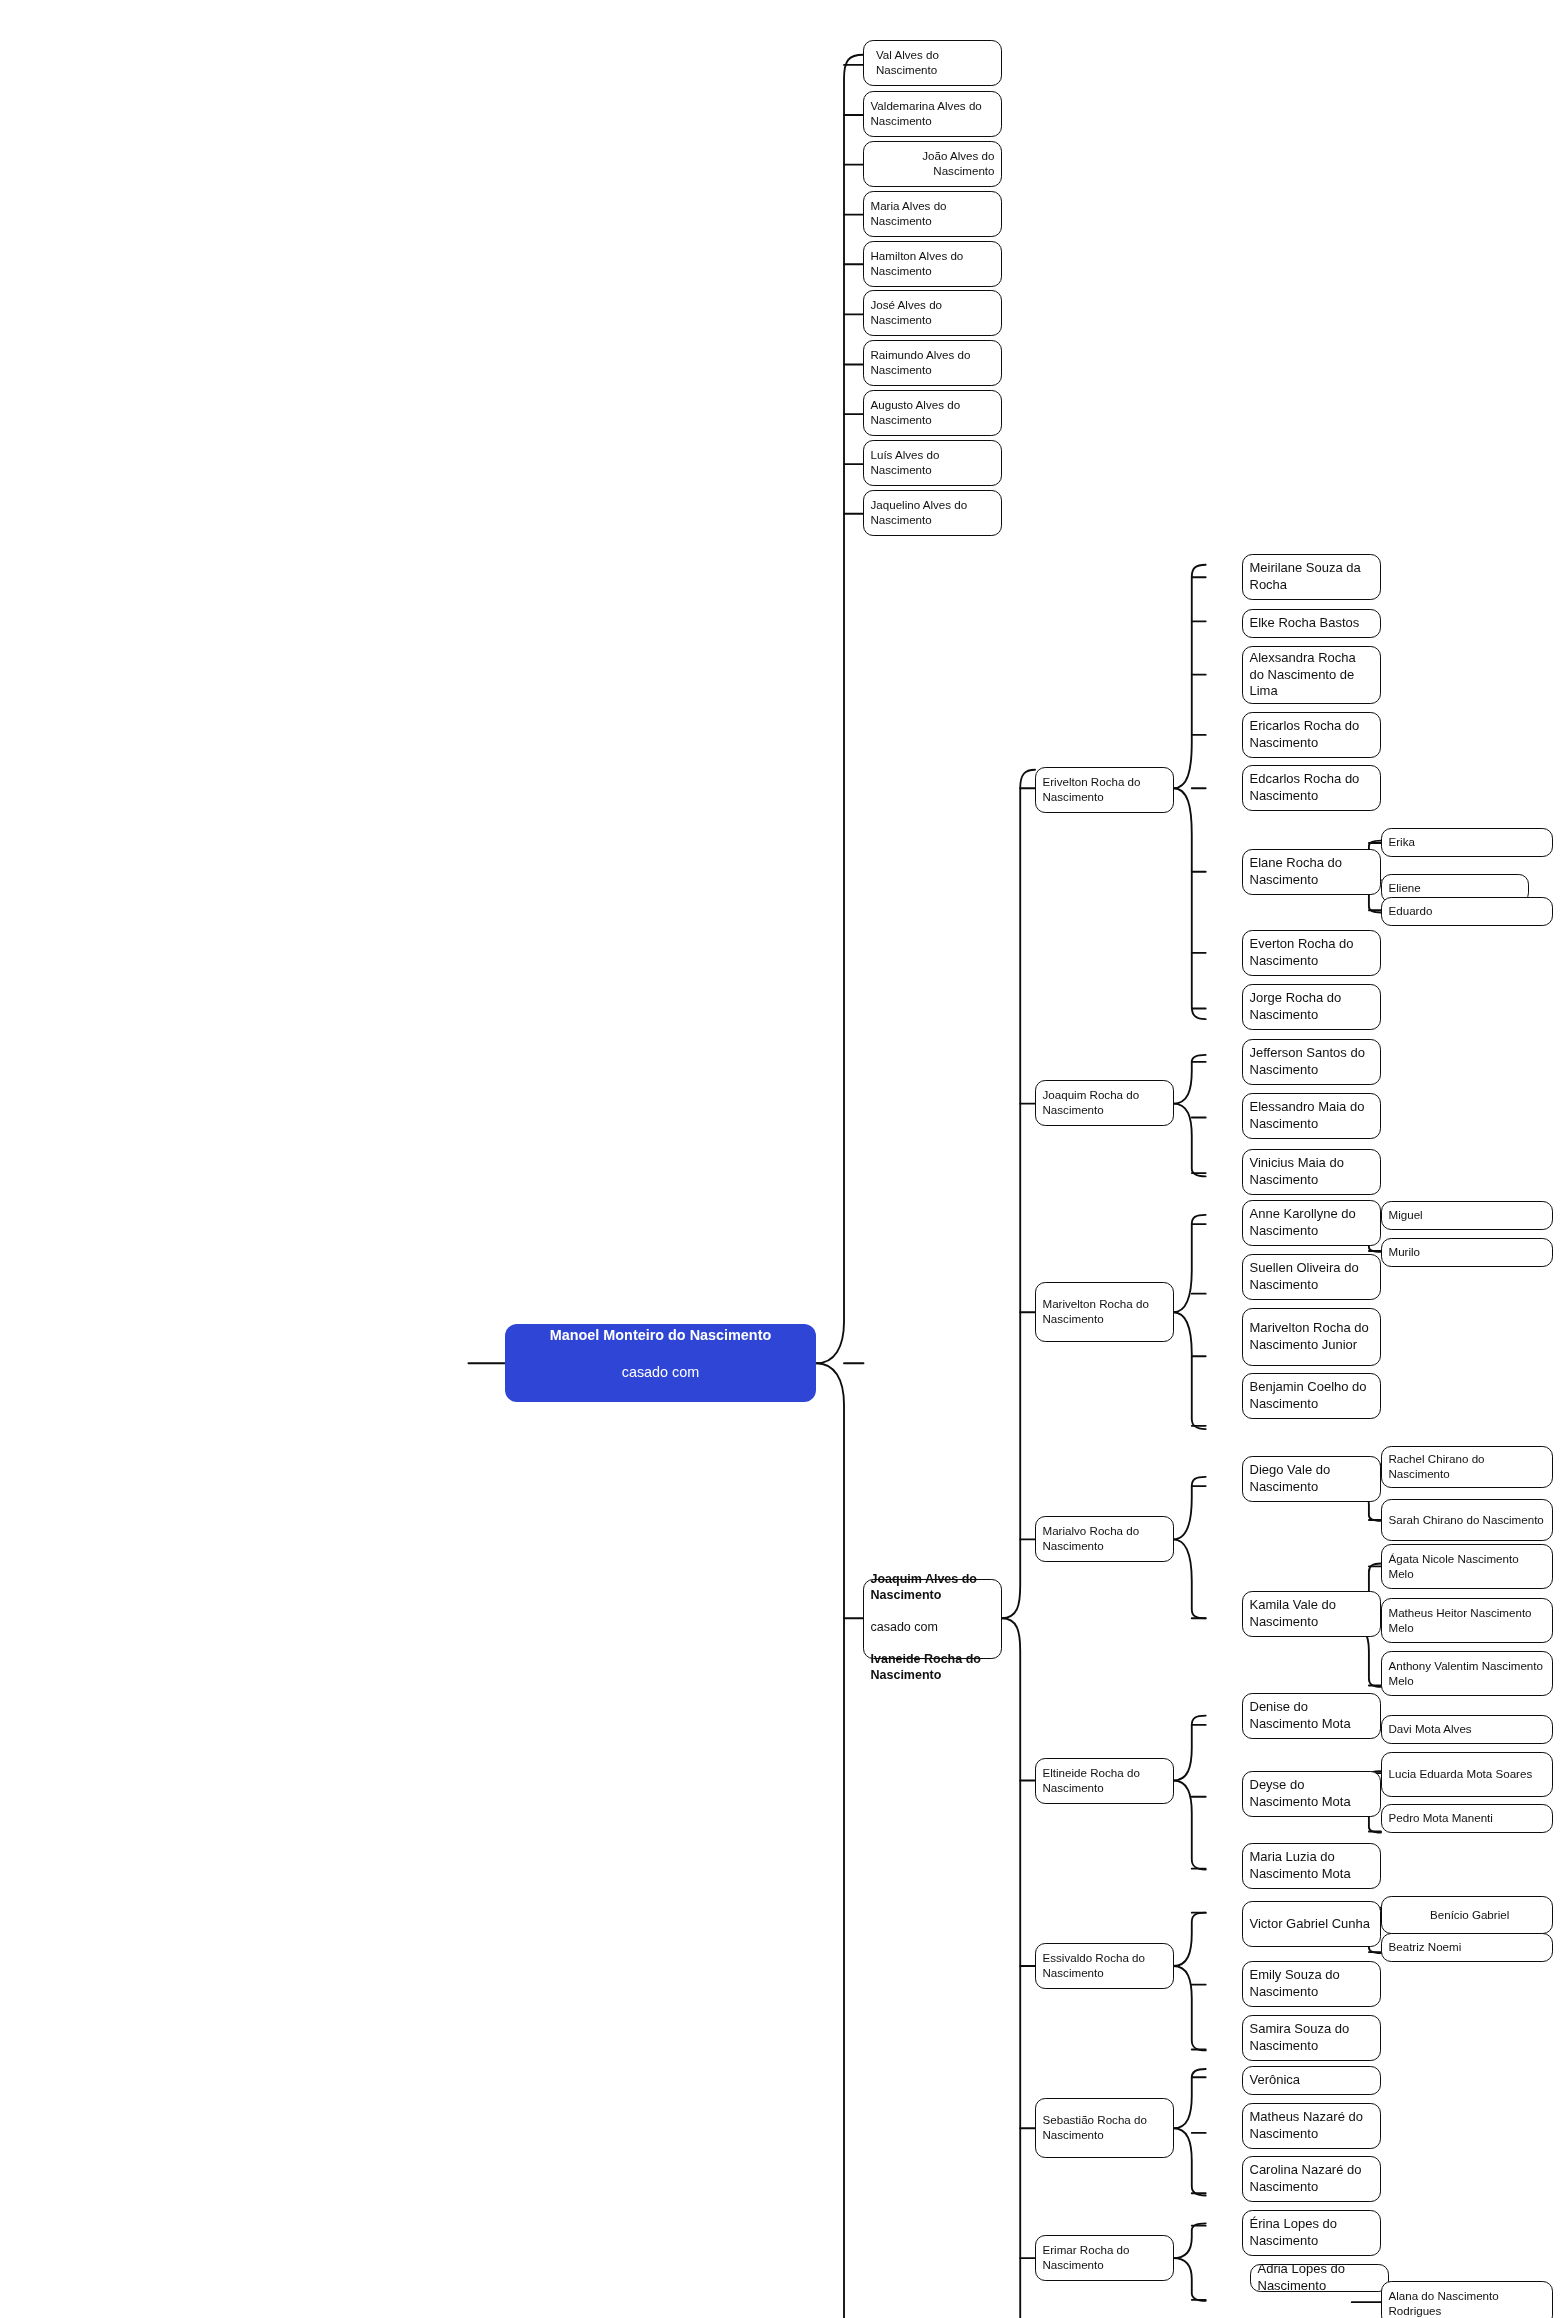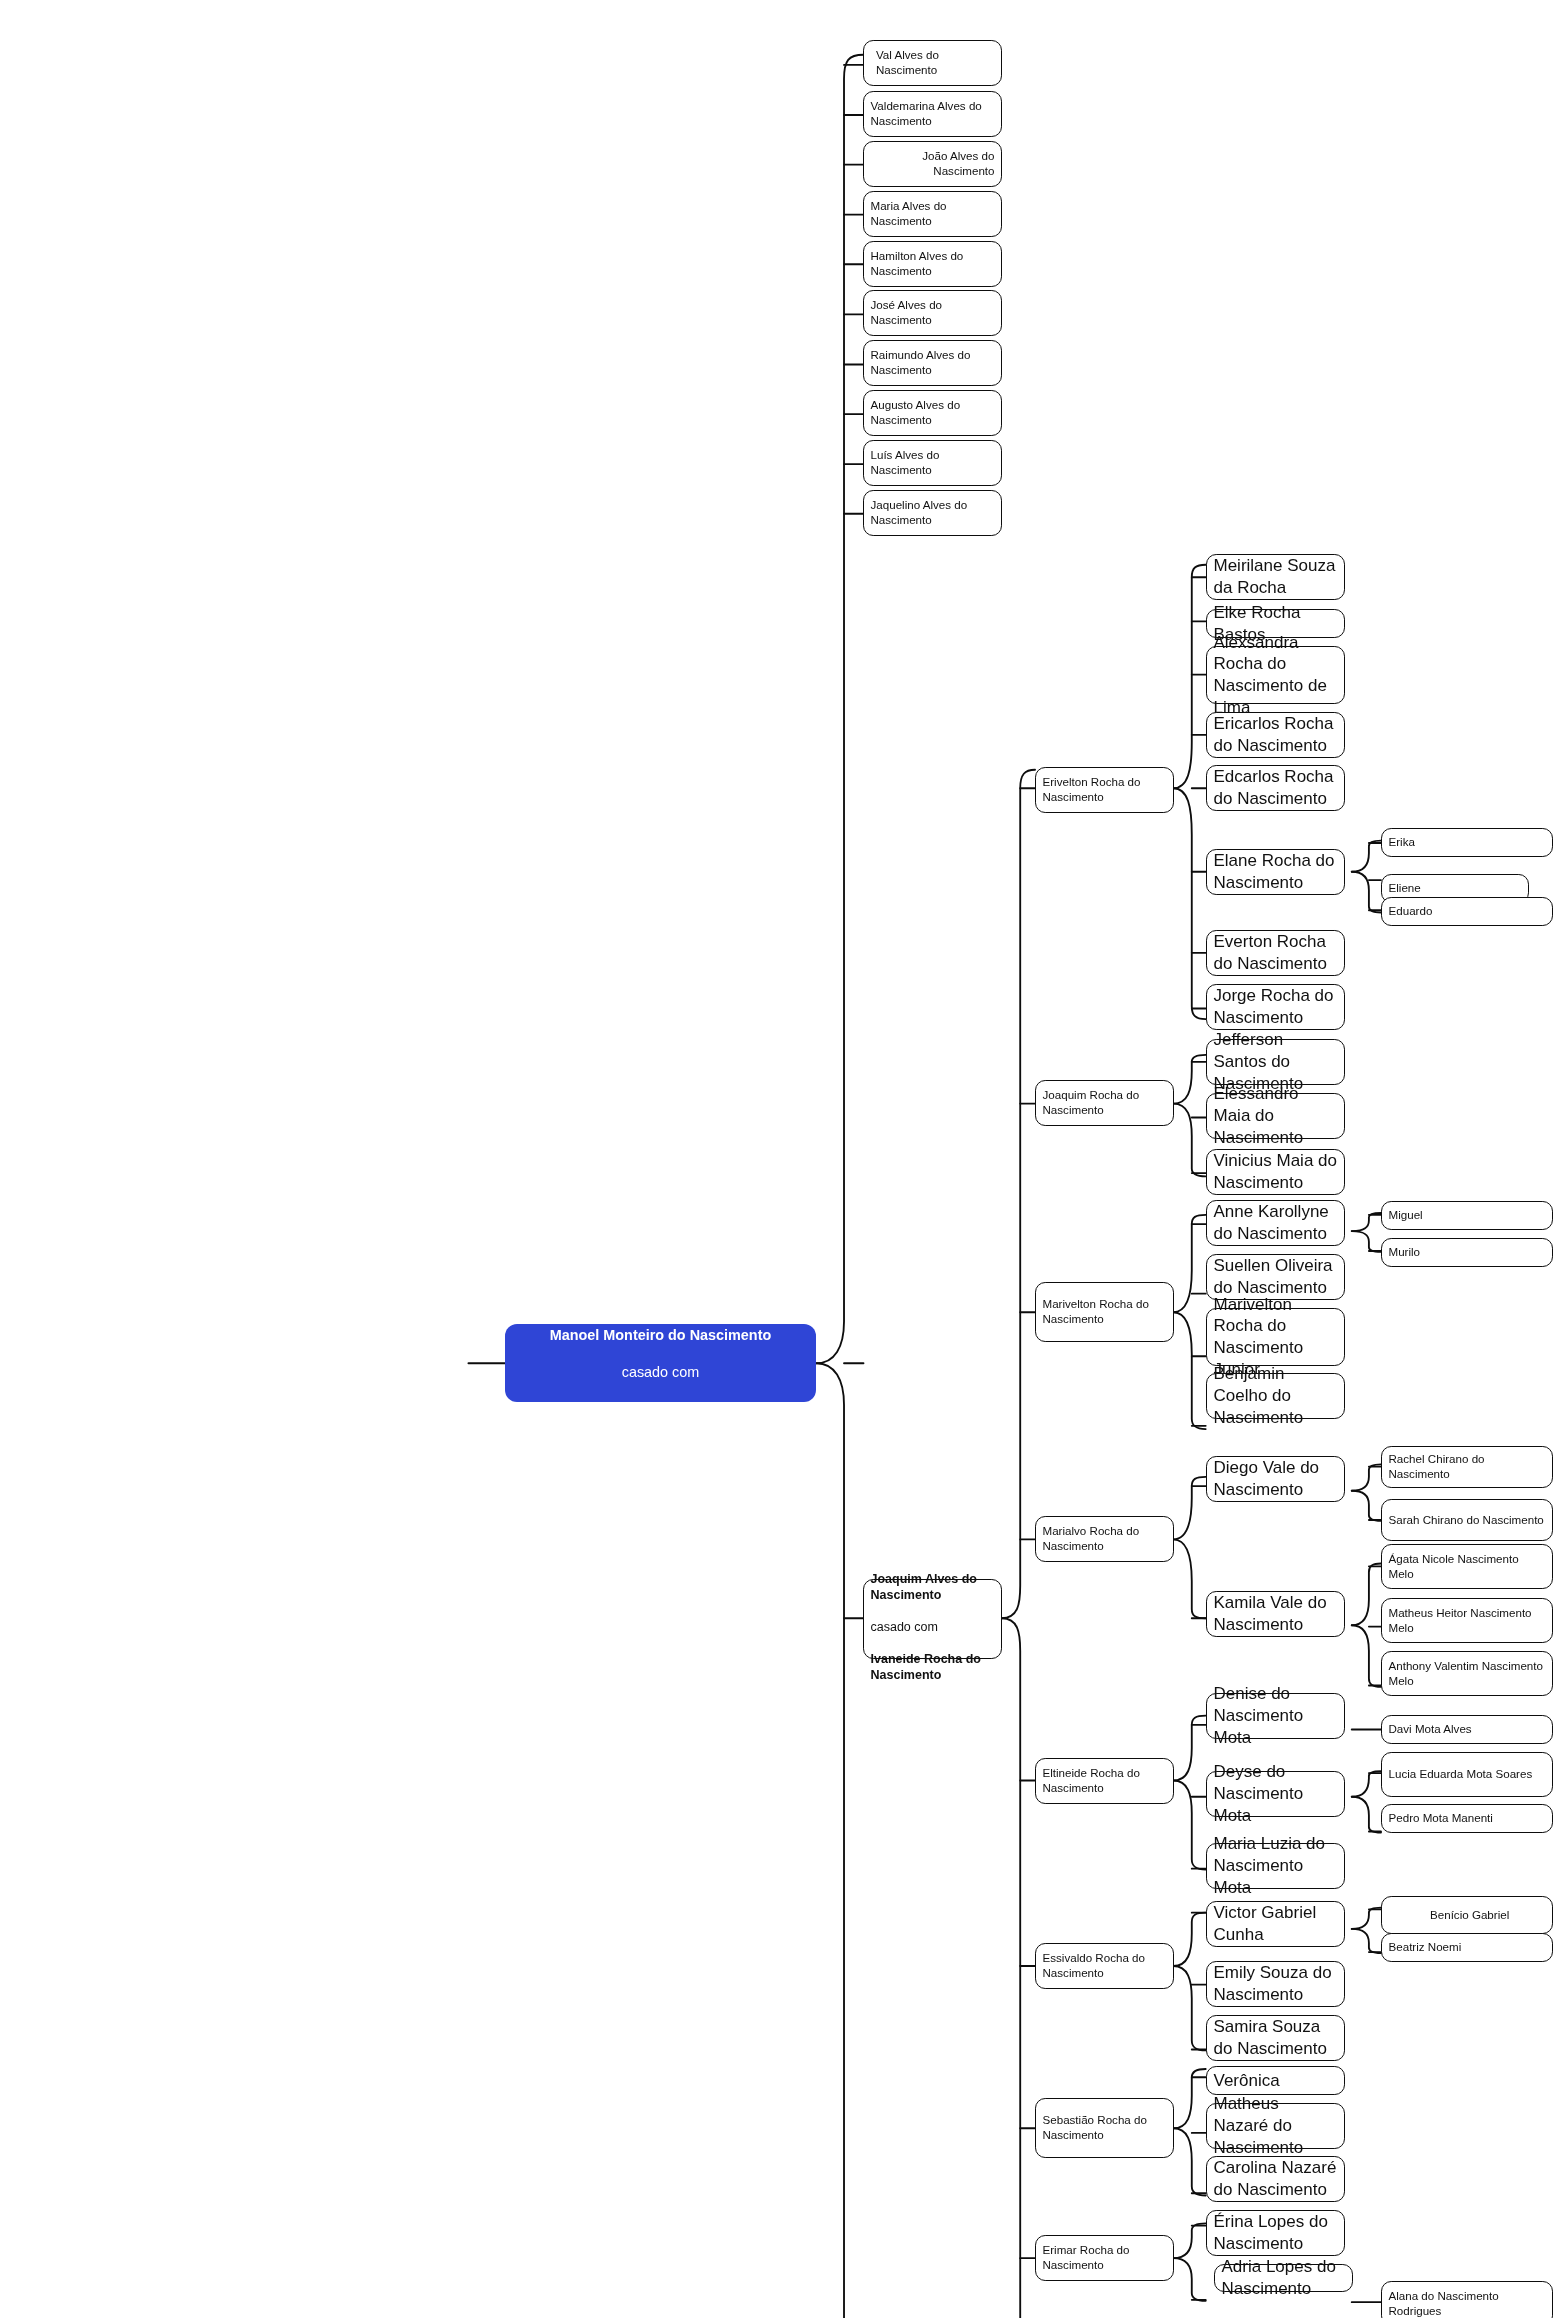--- a/index.html
+++ b/index.html
@@ -30,21 +30,21 @@
     background:#2f45d6;border:none;border-radius:12px;color:#ffffff;
     justify-content:center;text-align:center;
     font-size:14.4px;font-weight:bold;
   }
   .node.blue .sub{font-weight:normal;}
   
   .node.lvl2{font-size:12.5px;font-weight:bold;}
   .node.lvl2 .sub{font-weight:normal;}
   .node.l2{font-size:11.6px;}
   .node.l3{font-size:11.6px;}
-  .node.l4{font-size:17px;}
+  .node.l4{font-size:13px;margin-left:36px;}
   .node.l5{font-size:11.6px;}
 </style>
 </head>
 <body>
 
 <div id="canvas">
 
   <svg class="links" viewBox="0 0 3379 5741">
     <g fill="none" stroke="#0d0d0d" stroke-width="4" stroke-linecap="round">
 

